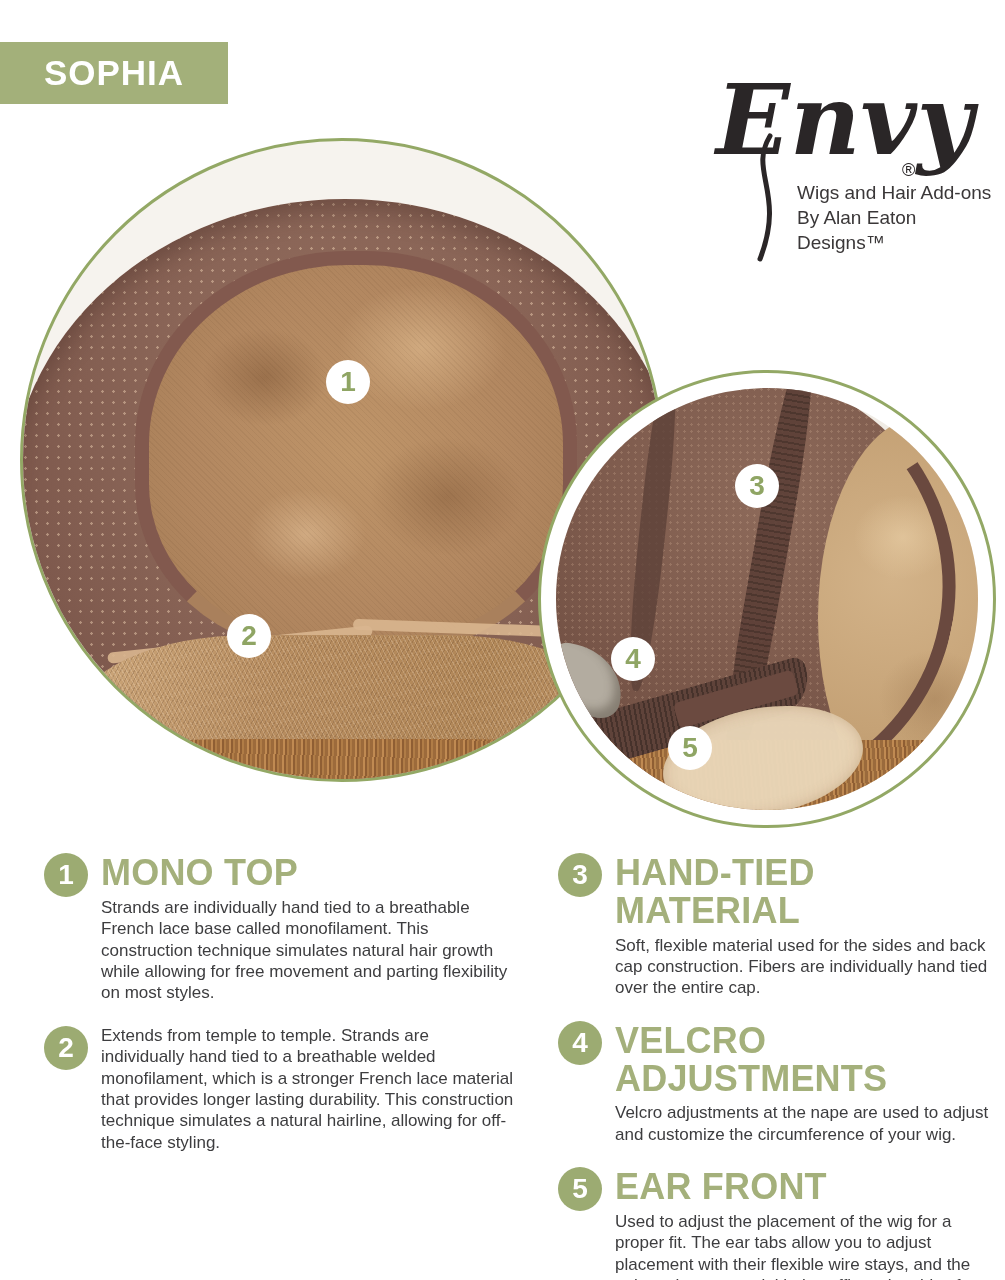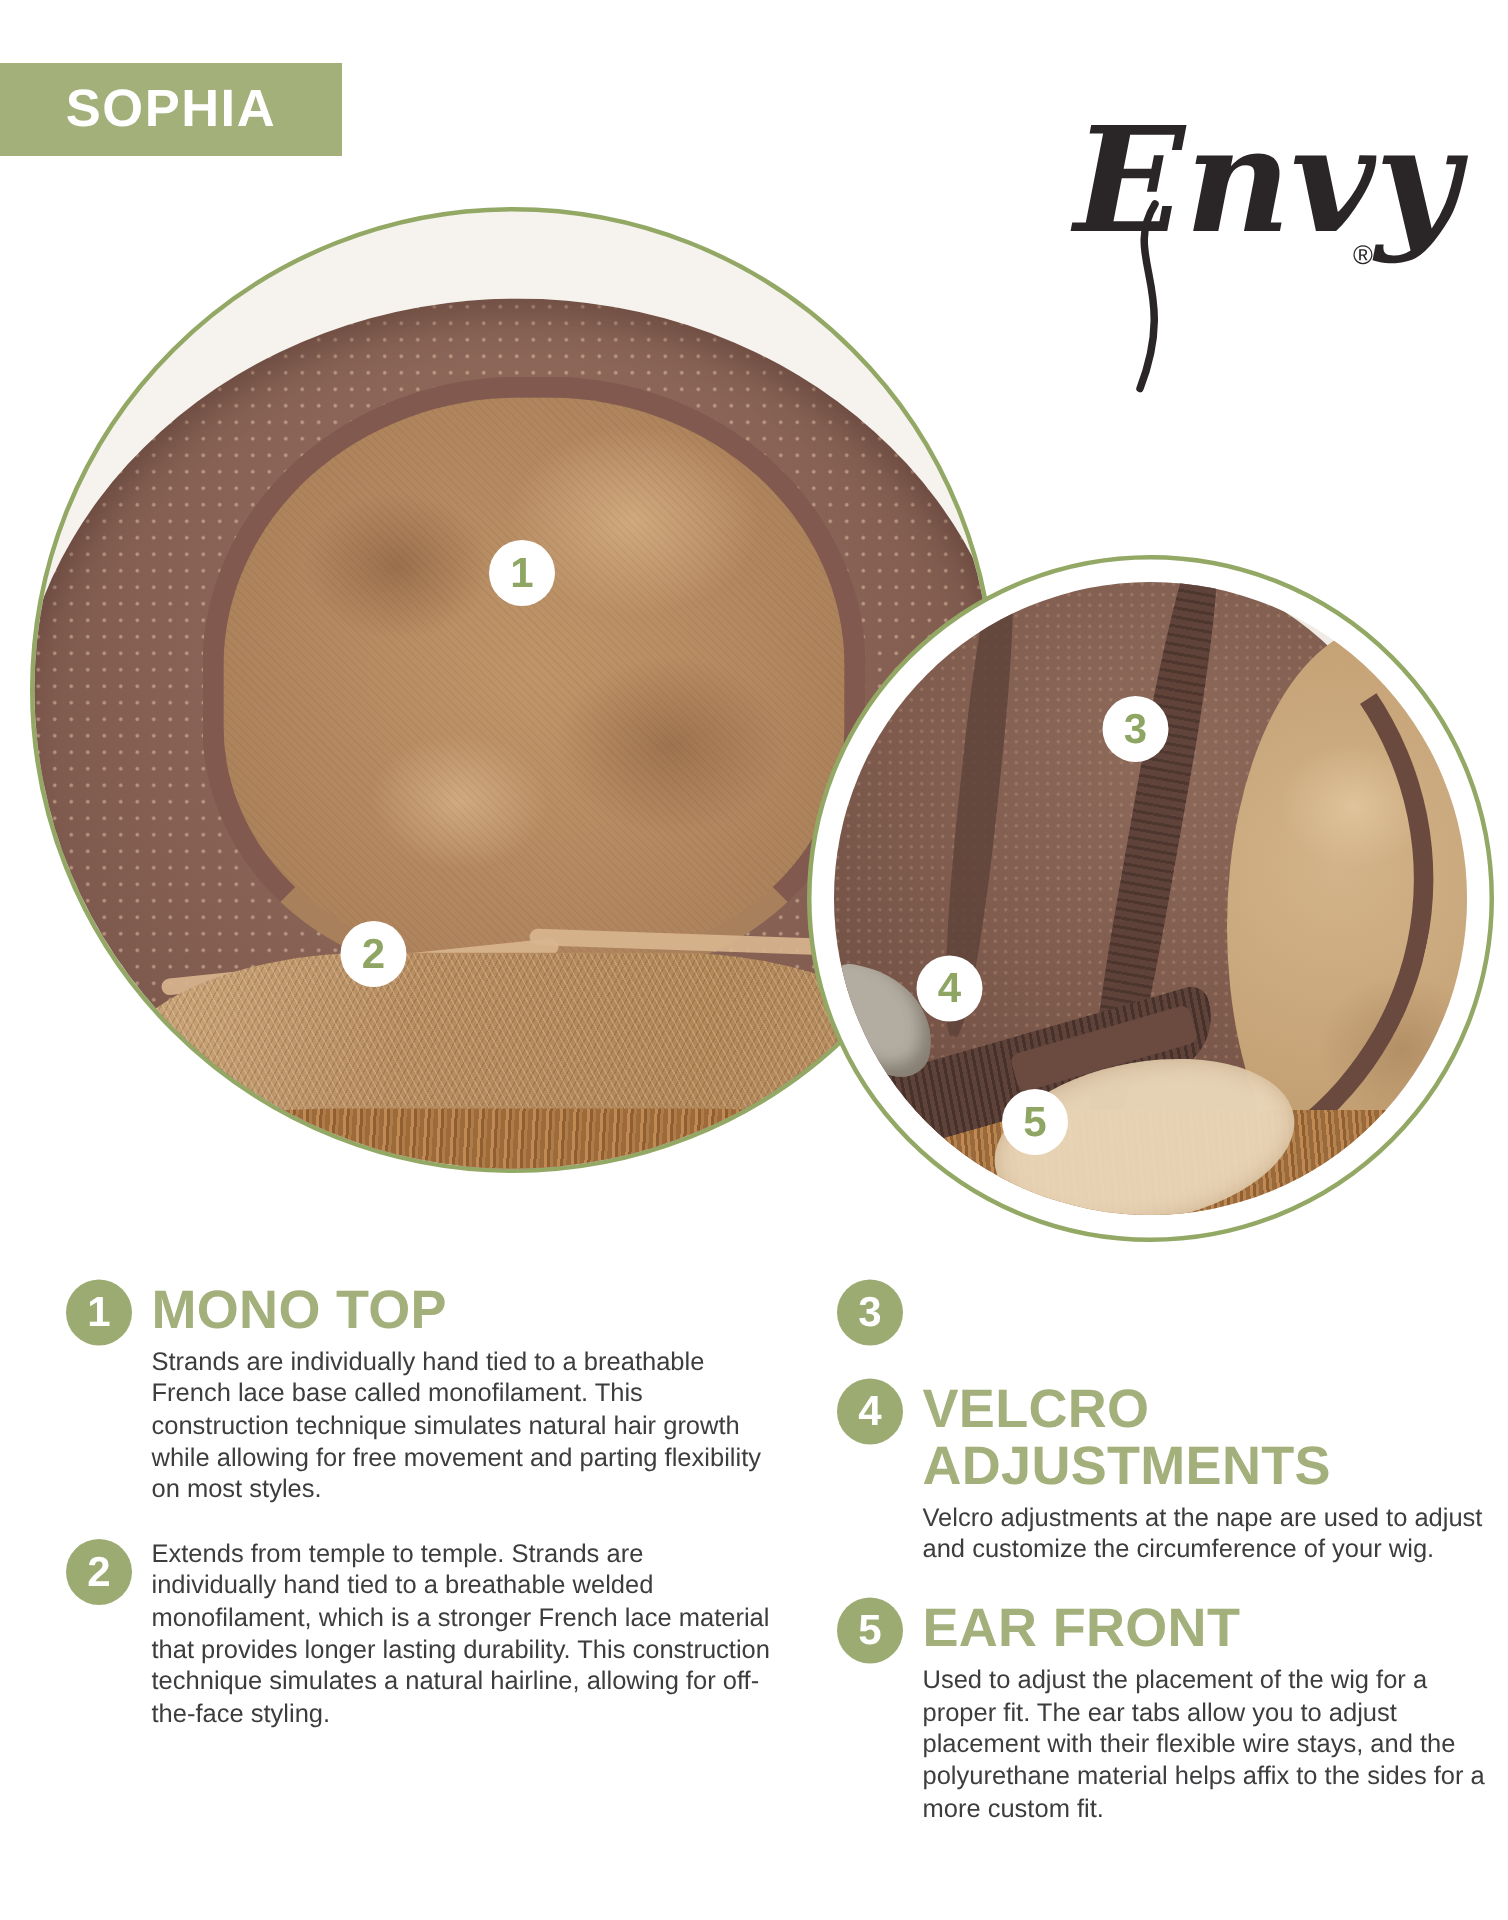--- a/index.html
+++ b/index.html
@@ -156,20 +156,24 @@
 
   <div class="titlebar">
     <span>SOPHIA</span>
   </div>
 
   <svg class="logo-svg" viewBox="0 0 305 215">
     <path d="M80,82 C58,118 96,138 70,205" fill="none" stroke="#2a2627" stroke-width="5" stroke-linecap="round"></path>
     <text class="logo-script" x="26" y="100" font-size="97">Envy</text>
     <text class="logo-reg" x="212" y="122" font-size="18">®</text>
   </svg>
+  <div class="tagline">
+    <div>Wigs and Hair Add-ons</div>
+    <div>By Alan Eaton Designs™</div>
+  </div>
 
   <div class="photo-large">
     <div class="layer lg-capouter"></div>
     <div class="layer lg-mono"></div>
     <div class="layer lg-junction-l"></div>
     <div class="layer lg-junction-r"></div>
     <div class="layer lg-lace"></div>
     <div class="layer lg-hair"></div>
     <div class="photo-badge pb1">
       <span>1</span>
@@ -222,20 +226,22 @@
       </div>
     </div>
   </div>
 
   <div class="col col-right">
     <div class="section">
       <div class="num-badge">
         <span>3</span>
       </div>
       <div class="sec-text">
+        <div class="sec-title">HAND-TIED MATERIAL</div>
+        <div class="sec-body">Soft, flexible material used for the sides and back cap construction. Fibers are individually hand tied over the entire cap.</div>
       </div>
     </div>
     <div class="section">
       <div class="num-badge">
         <span>4</span>
       </div>
       <div class="sec-text">
         <div class="sec-title">VELCRO ADJUSTMENTS</div>
         <div class="sec-body">Velcro adjustments at the nape are used to adjust and customize the circumference of your wig.</div>
       </div>

